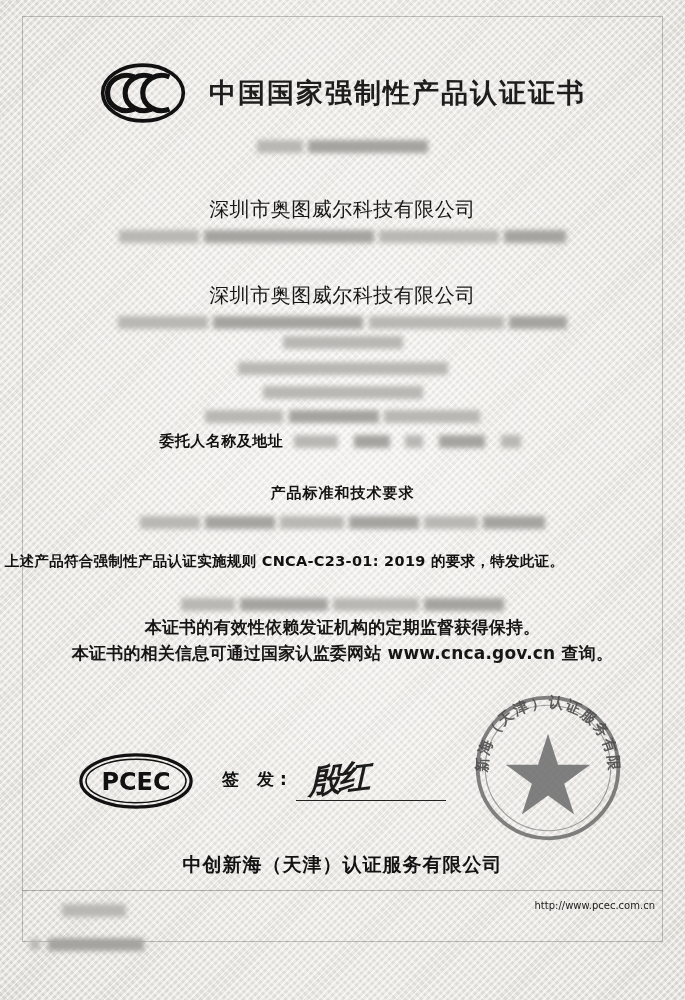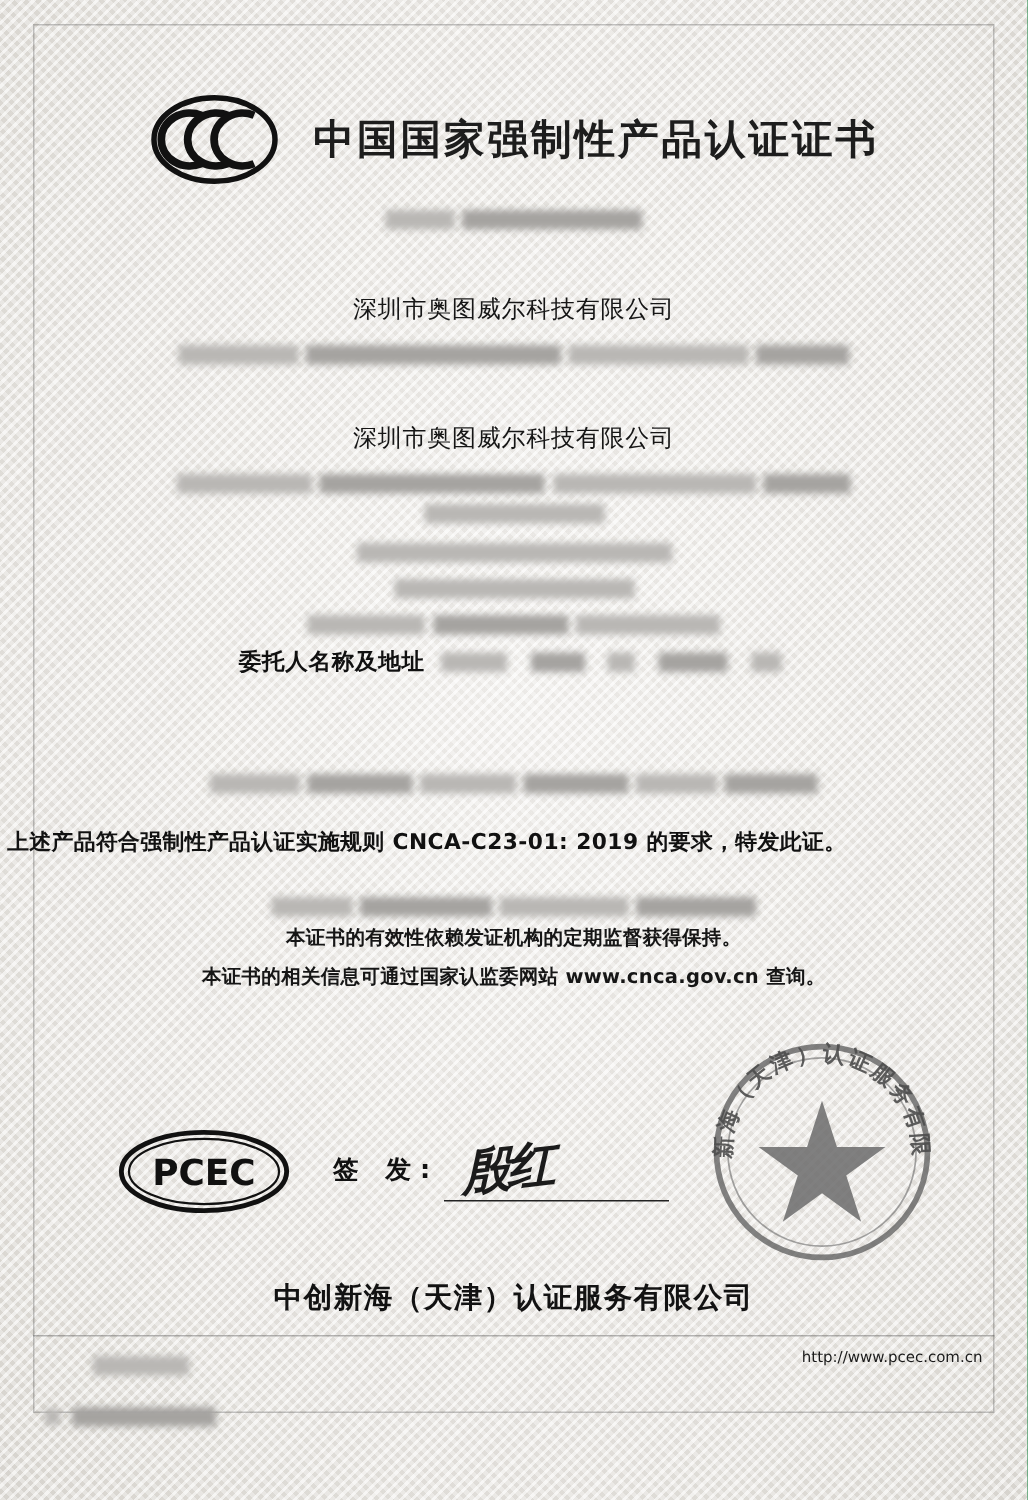--- a/index.html
+++ b/index.html
@@ -9,21 +9,21 @@
   }
   body {
     width: 685px;
     height: 1000px;
     font-family: "DejaVu Sans", "Liberation Sans", sans-serif;
   }
   #certificate {
     position: relative;
     width: 685px;
     height: 1000px;
-    background: #22c55e;
+    background: #4d7c0f;
     overflow: hidden;
   }
   
   .bg-texture {
     position: absolute;
     inset: 0;
     background:
       repeating-linear-gradient(
         135deg,
         rgba(255,255,255,0.55) 0px,
@@ -93,21 +93,21 @@
 
   .section-label {
     text-align: center;
     font-size: 15px;
     font-weight: bold;
     color: #141414;
     letter-spacing: 1px;
   }
   .value-line {
     text-align: center;
-    font-size: 16px;
+    font-size: 20px;
     color: #161616;
     letter-spacing: 0.5px;
   }
   .row {
     position: absolute;
     left: 0;
     width: 685px;
     text-align: center;
   }
 
@@ -131,21 +131,21 @@
     font-size: 14.5px;
     font-weight: bold;
     color: #111;
     letter-spacing: 0.3px;
   }
   .note {
     position: absolute;
     left: 0;
     width: 685px;
     text-align: center;
-    font-size: 13px;
+    font-size: 17px;
     font-weight: bold;
     color: #161616;
     letter-spacing: 0.2px;
   }
 
   
   .pcec-logo {
     position: absolute;
     left: 78px;
     top: 752px;
@@ -297,20 +297,21 @@
 
     <div class="product-line" style="top:432px;">
       <span>委托人名称及地址</span>
       <span class="redact" style="width:44px;"></span>
       <span class="redact dark" style="width:36px;"></span>
       <span class="redact" style="width:18px;"></span>
       <span class="redact dark" style="width:46px;"></span>
       <span class="redact" style="width:20px;"></span>
     </div>
 
+    <div class="row section-label" style="top:484px;">产品标准和技术要求</div>
     <div class="row" style="top:512px;">
       <span class="redact" style="width:60px;"></span>
       <span class="redact dark" style="width:70px;"></span>
       <span class="redact" style="width:64px;"></span>
       <span class="redact dark" style="width:70px;"></span>
       <span class="redact" style="width:54px;"></span>
       <span class="redact dark" style="width:62px;"></span>
     </div>
 
     <div class="statement" style="top:552px;">上述产品符合强制性产品认证实施规则 CNCA-C23-01: 2019 的要求，特发此证。</div>

